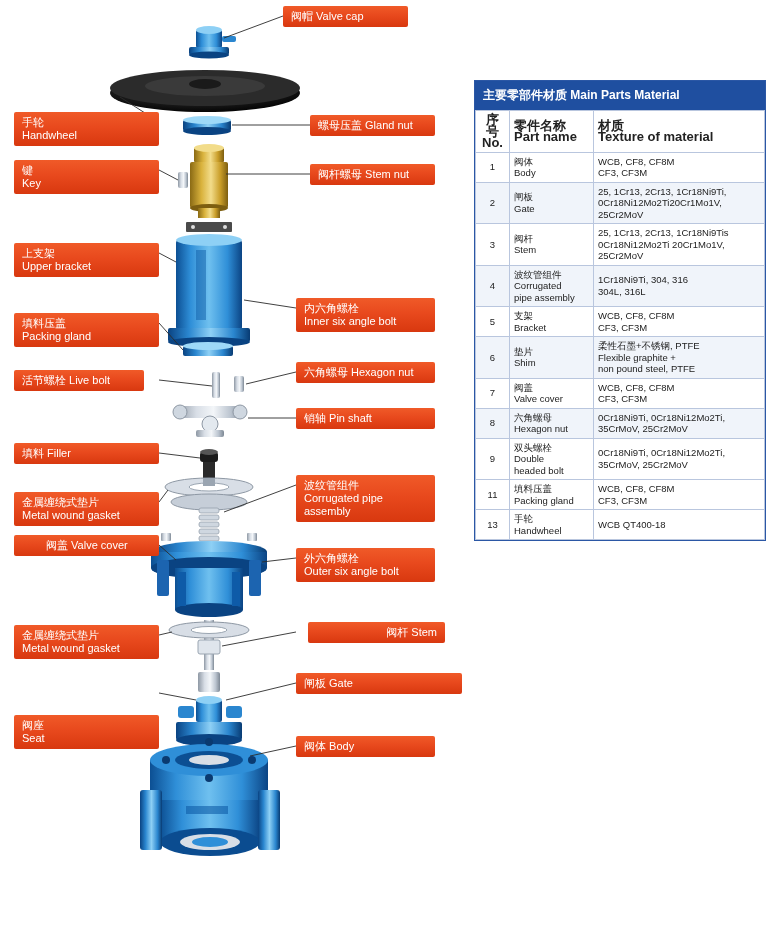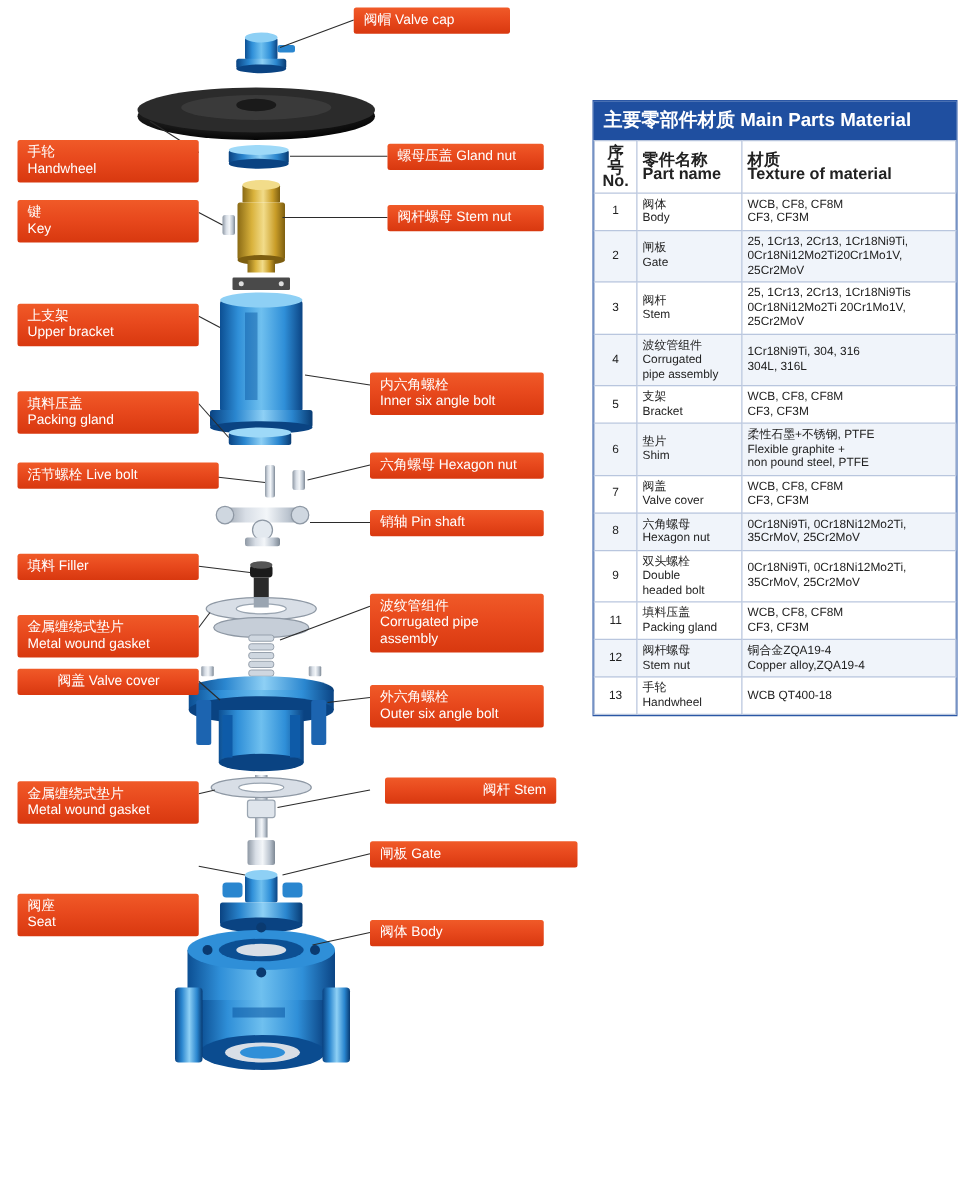--- a/index.html
+++ b/index.html
@@ -44,21 +44,21 @@
   }
   table.parts th, table.parts td {
     border: 1px solid #b9c6de;
     padding: 3px 4px;
     vertical-align: middle;
     line-height: 11.5px;
   }
   .tbl-title {
     background: #1f4fa0;
     color: #fff;
-    font-size: 15px;
+    font-size: 12px;
     font-weight: bold;
     padding: 6px 8px;
     border: none;
     text-align: left;
   }
   .hdr td {
     background: #ffffff;
     font-weight: bold;
     font-size: 13px;
     line-height: 12px;
@@ -290,21 +290,21 @@
 <div class="label left two" style="top:160px; width:145px;"><span class="cn">键</span><span class="en">Key</span></div>
 
 <div class="label" style="top:164px; left:310px; width:125px;"><span>阀杆螺母</span> <span>Stem nut</span></div>
 
 <div class="label left two" style="top:243px; width:145px;"><span class="cn">上支架</span><span class="en">Upper bracket</span></div>
 
 <div class="label two" style="top:298px; left:296px; width:139px;"><span class="cn">内六角螺栓</span><span class="en">Inner six angle bolt</span></div>
 
 <div class="label left two" style="top:313px; width:145px;"><span class="cn">填料压盖</span><span class="en">Packing gland</span></div>
 
-<div class="label left" style="top:370px; width:161px;"><span>活节螺栓</span> <span>Live bolt</span></div>
+<div class="label left" style="top:370px; width:130px;"><span>活节螺栓</span> <span>Live bolt</span></div>
 
 <div class="label" style="top:362px; left:296px; width:139px;"><span>六角螺母</span> <span>Hexagon nut</span></div>
 
 <div class="label" style="top:408px; left:296px; width:139px;"><span>销轴</span> <span>Pin shaft</span></div>
 
 <div class="label left" style="top:443px; width:145px;"><span>填料</span> <span>Filler</span></div>
 
 <div class="label two" style="top:475px; left:296px; width:139px;"><span class="cn">波纹管组件</span><span class="en">Corrugated pipe assembly</span></div>
 
 <div class="label left two" style="top:492px; width:145px;"><span class="cn">金属缠绕式垫片</span><span class="en">Metal wound gasket</span></div>
@@ -430,29 +430,20 @@
       </tr>
       <tr>
         <td class="col-no">11</td>
         <td class="col-name">
             <span class="cn">填料压盖</span>
             <span class="en" style="white-space:pre-line">Packing gland</span>
           </td>
         <td class="col-tex" style="white-space:pre-line">WCB, CF8, CF8M
 CF3, CF3M</td>
       </tr>
-      <tr class="alt">
-        <td class="col-no">12</td>
-        <td class="col-name">
-            <span class="cn">阀杆螺母</span>
-            <span class="en" style="white-space:pre-line">Stem nut</span>
-          </td>
-        <td class="col-tex" style="white-space:pre-line">铜合金ZQA19-4
-Copper alloy,ZQA19-4</td>
-      </tr>
       <tr>
         <td class="col-no">13</td>
         <td class="col-name">
             <span class="cn">手轮</span>
             <span class="en" style="white-space:pre-line">Handwheel</span>
           </td>
         <td class="col-tex" style="white-space:pre-line">WCB   QT400-18</td>
       </tr>
     </tbody>
   </table>

